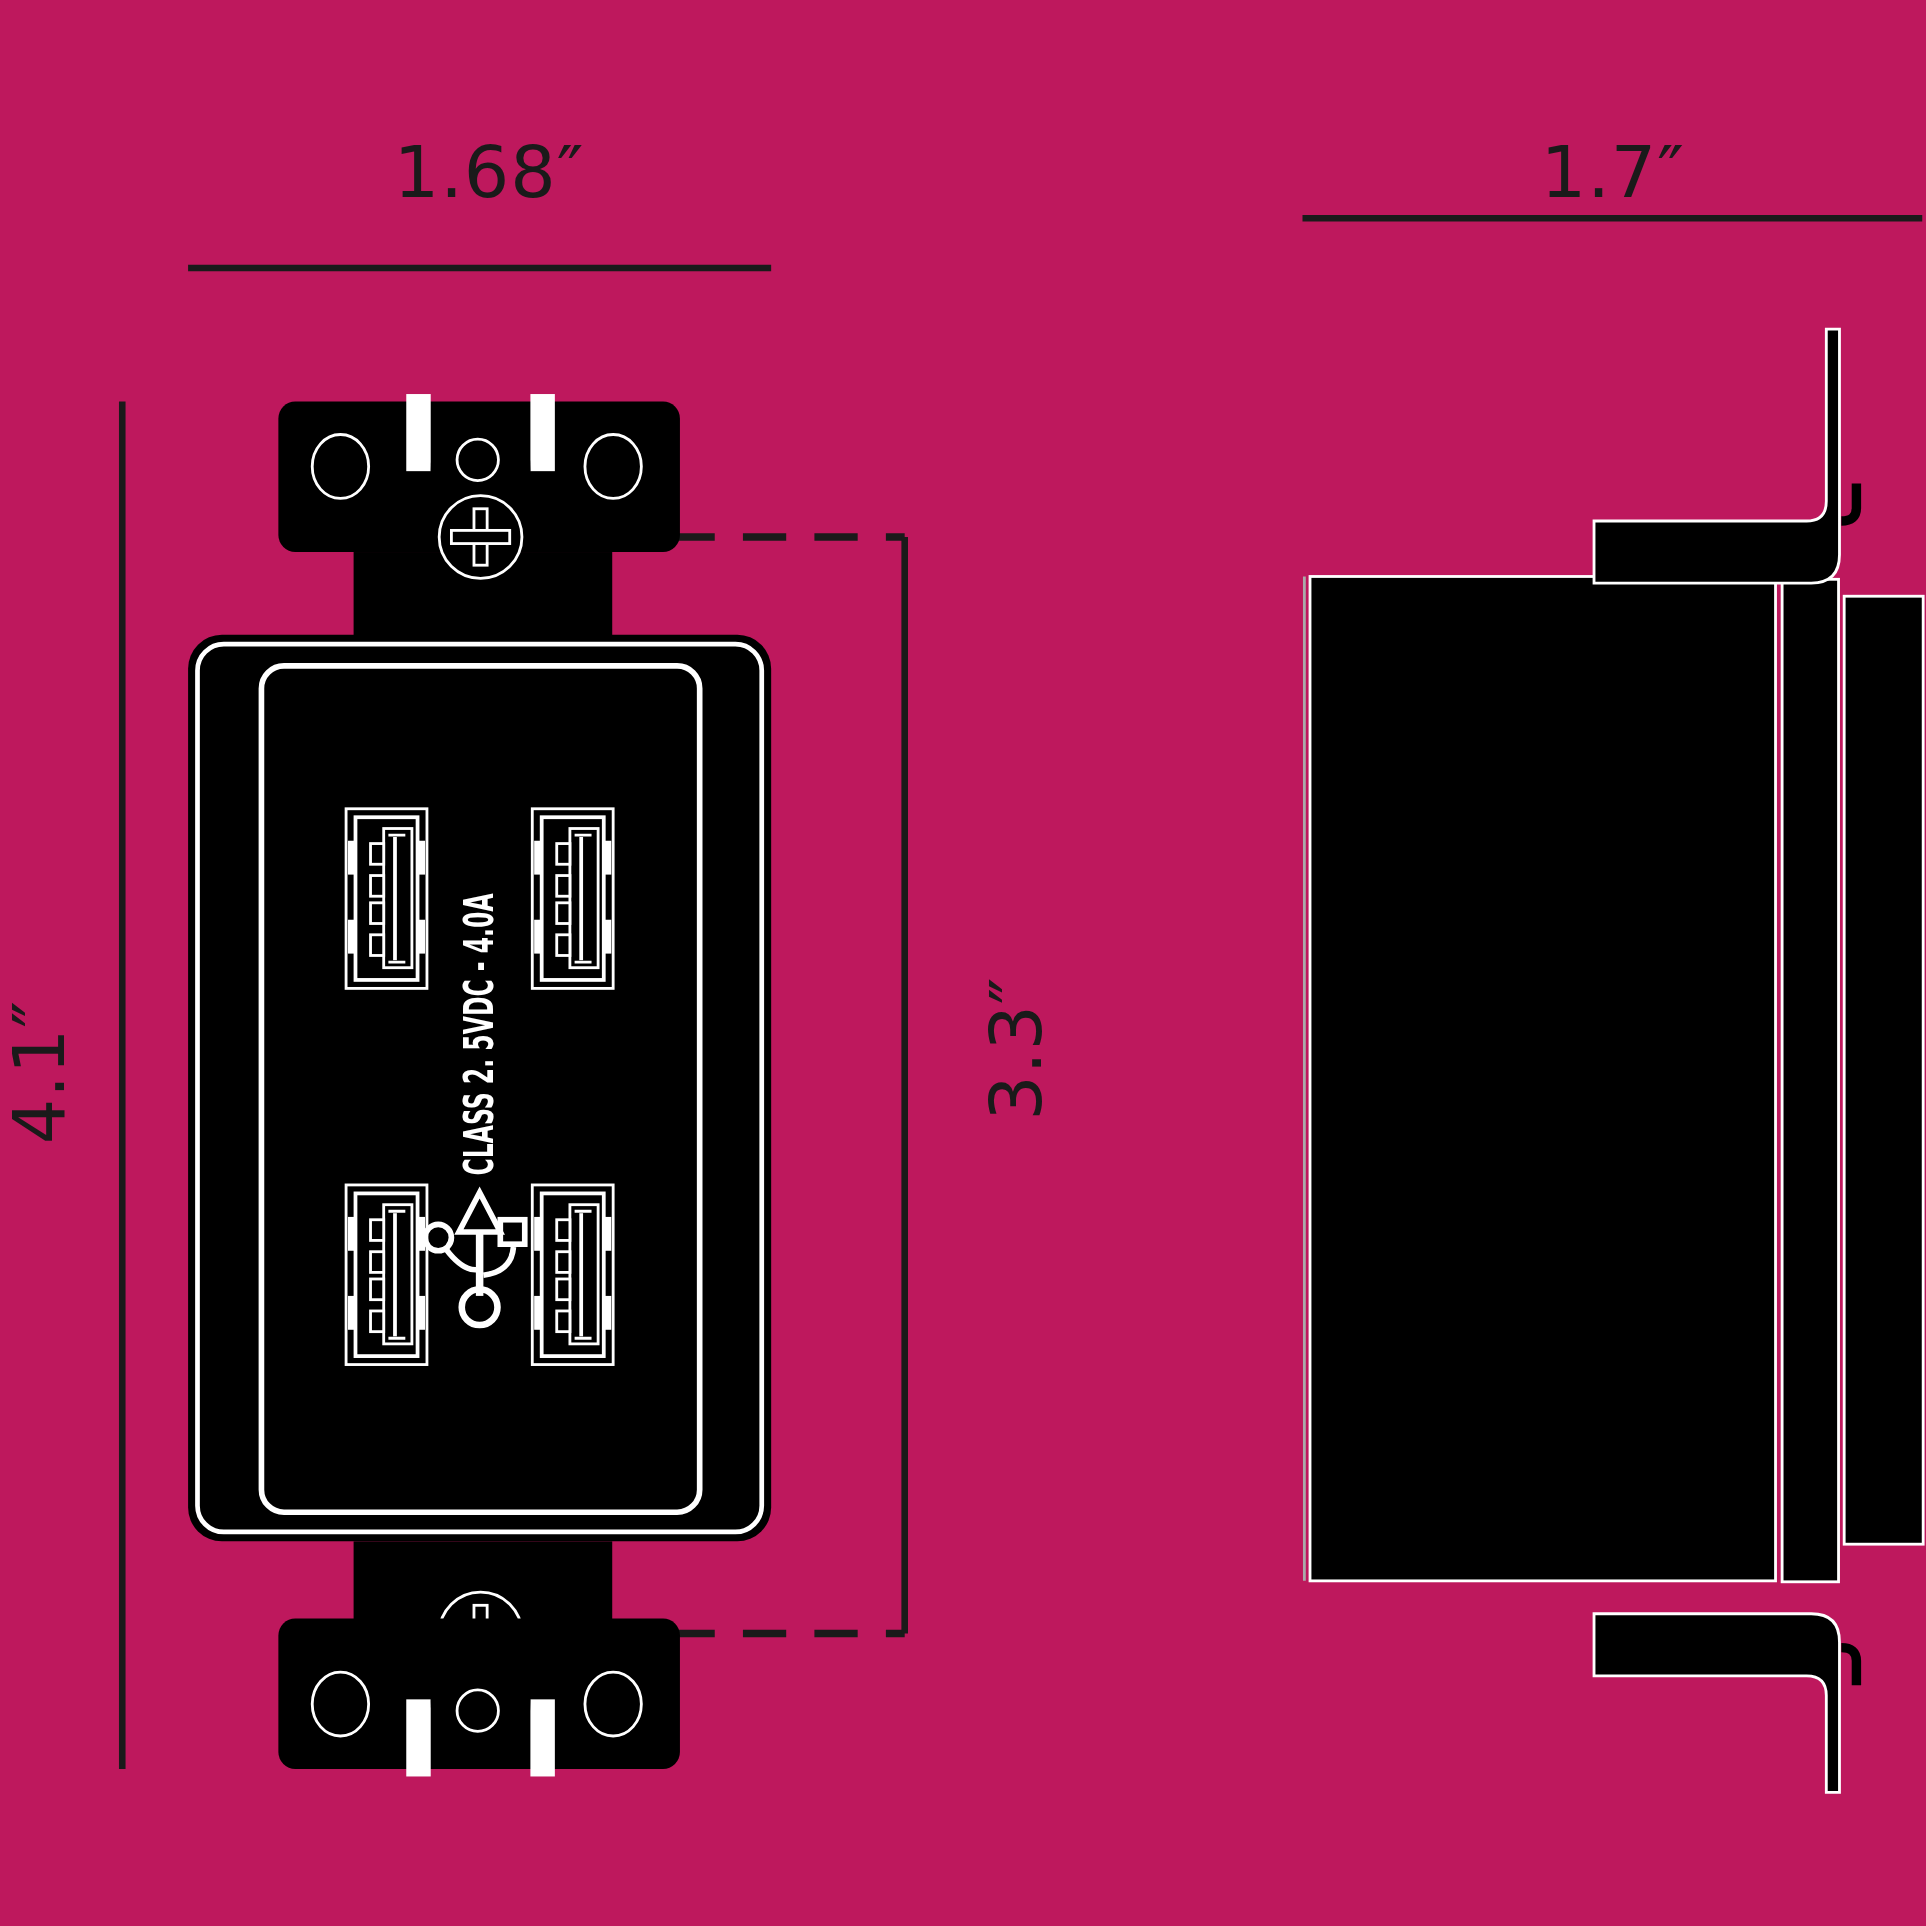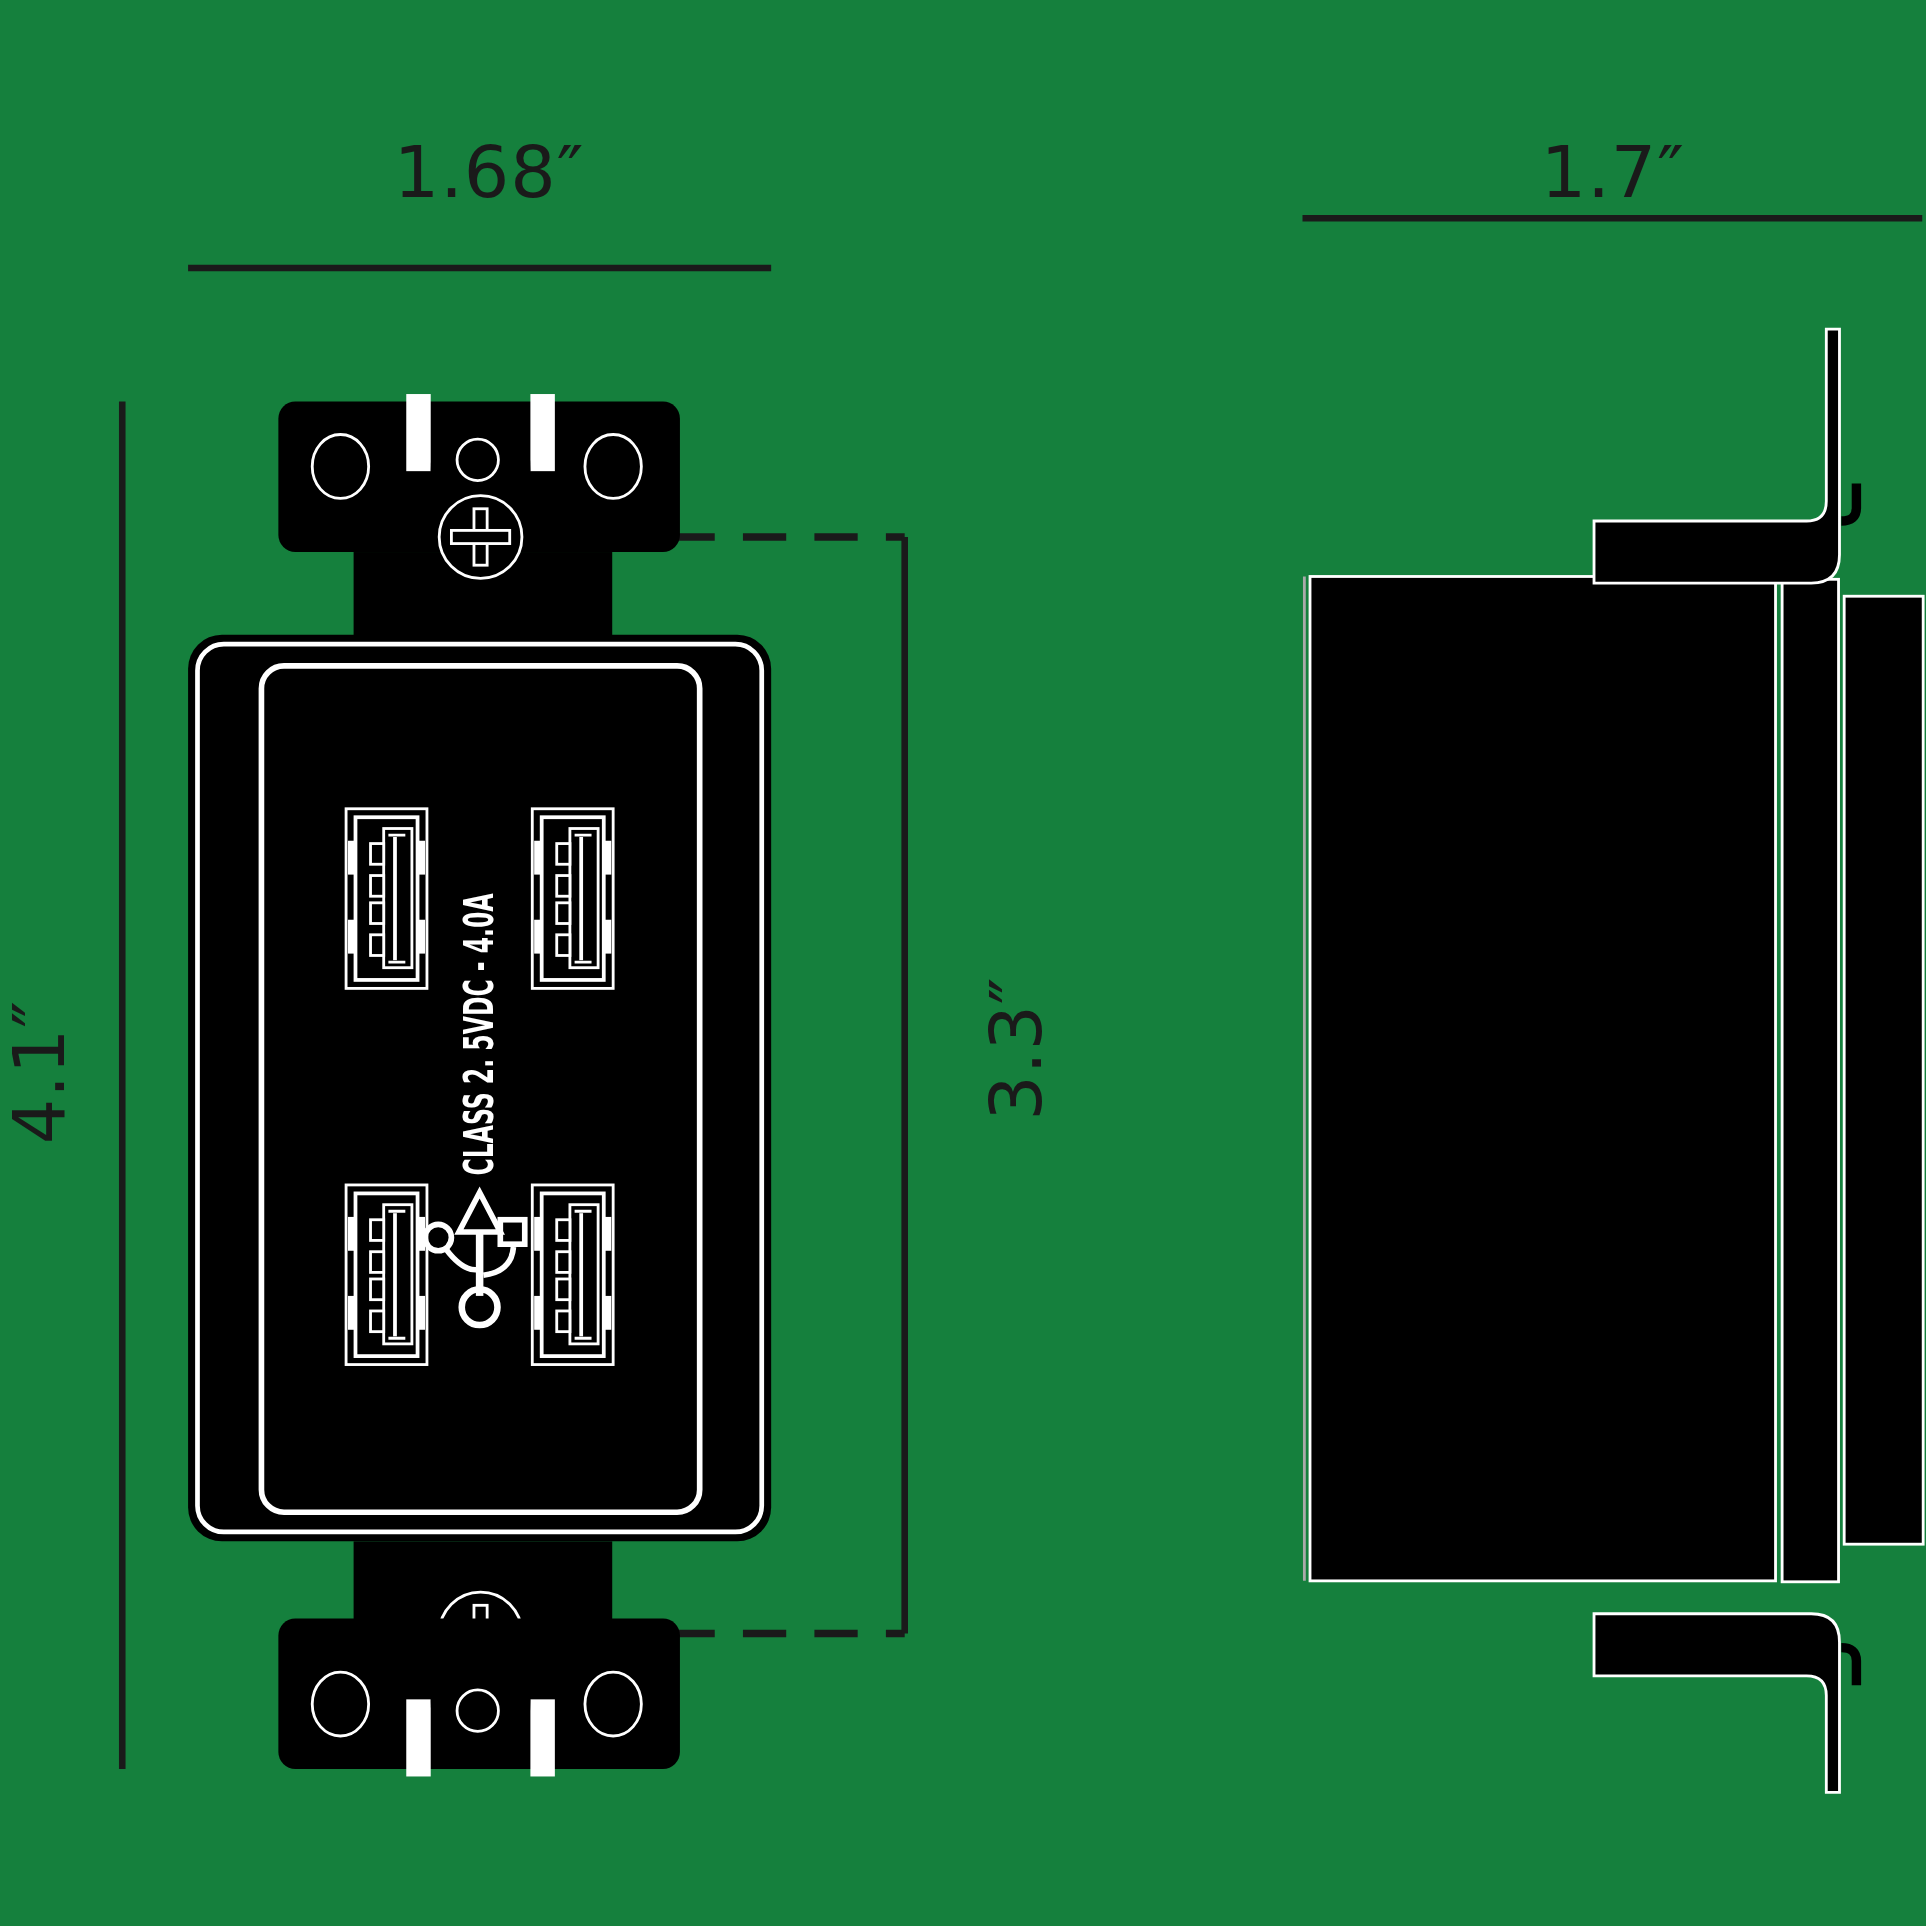--- a/index.html
+++ b/index.html
@@ -1,18 +1,18 @@
 <!DOCTYPE html>
 <html style="font-size:7.5px"><head>
 <meta charset="utf-8">
 <style>
   html,body{margin:0;padding:0;background:#ffffff;height:100%;}
   body{display:flex;align-items:center;justify-content:center;
        font-family:"DejaVu Sans","Liberation Sans",sans-serif;}
-  .sheet{width:100vmin;height:100vmin;background:#15803d;}
+  .sheet{width:100vmin;height:100vmin;background:#be185d;}
   svg{display:block;width:100%;height:100%;}
   .ink{fill:#000000;}
   .ink-w{fill:#000000;stroke:#ffffff;stroke-width:3;}
   .wline{fill:none;stroke:#ffffff;}
   .wfill{fill:#ffffff;stroke:none;}
   .dim-text{font-size:76px;fill:#1a1a1a;letter-spacing:1px;}
   .mark-text{font-size:44px;font-weight:bold;fill:#ffffff;}
   .dimline{stroke:#1a1a1a;stroke-width:7;fill:none;}
   .dashline{stroke:#1a1a1a;stroke-width:8;fill:none;stroke-dasharray:46 30;}
 </style>

